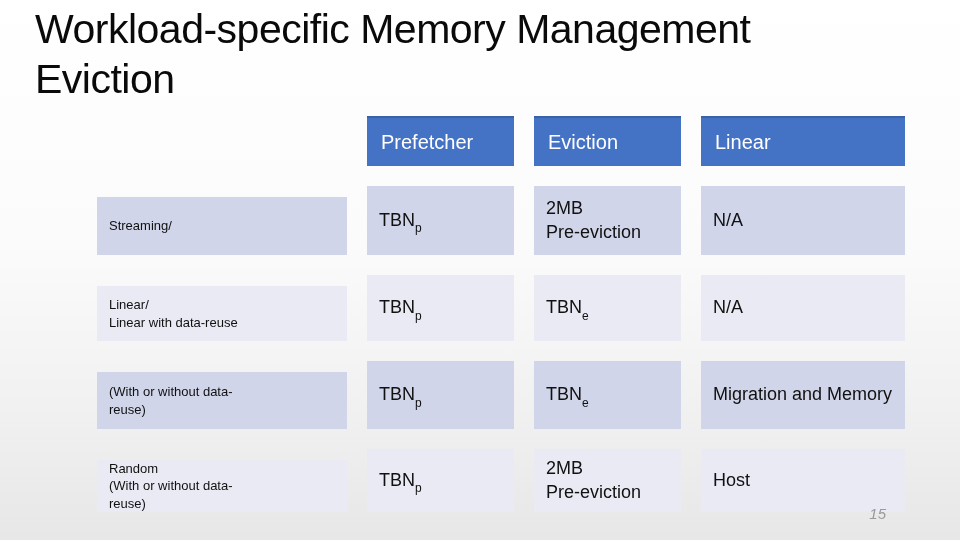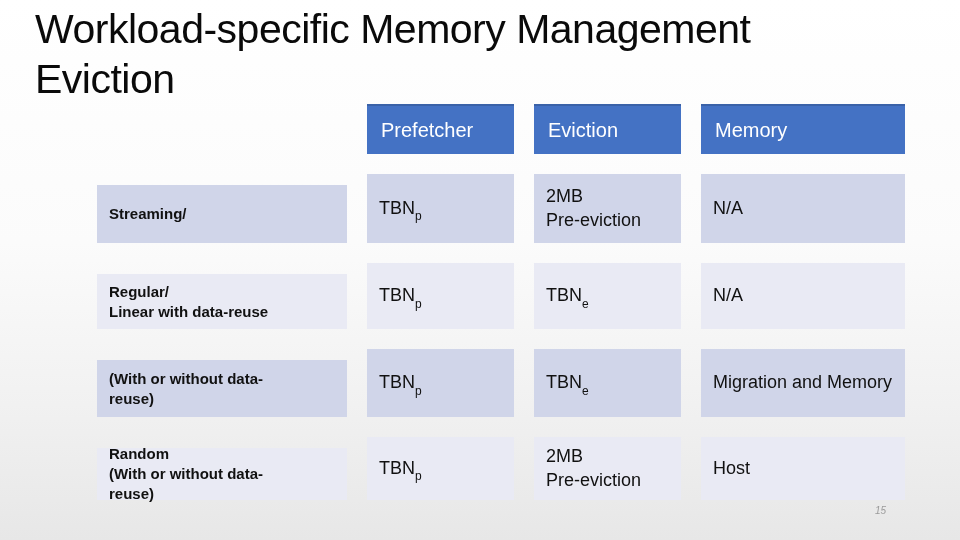--- a/index.html
+++ b/index.html
@@ -9,80 +9,80 @@
     background:linear-gradient(180deg,#ffffff 0%,#fbfbfb 45%,#f1f1f1 75%,#e7e7e7 100%);
     position:relative;
   }
   .slide{position:absolute;inset:0;padding-left:10px;}
   .title{
     position:absolute;left:35px;top:4px;width:900px;
     font-size:41px;font-weight:400;color:#0a0a0a;
     line-height:1.22;letter-spacing:-0.5px;margin:0;
   }
   .table{
-    position:absolute;left:97px;top:104px;
+    position:absolute;left:97px;top:116px;
     display:grid;
     grid-template-columns:250px 147px 147px 204px;
     grid-template-rows:50px 69px 66px 68px 63px;
     column-gap:3px;row-gap:4px;gap:20px;
   }
   .cell{
     display:flex;flex-direction:column;justify-content:center;
     box-sizing:border-box;
   }
   .corner{background:transparent;}
   .th{
     background:var(--header-bg,#4472C4);
     border-top:2px solid var(--header-border,#3A62A8);
     color:var(--header-text,#ffffff);
     font-size:20px;font-weight:400;
     padding-left:14px;
   }
   .label{
-    font-weight:700;font-size:15px;color:var(--body-text,#111111);
+    font-weight:400;font-size:13px;color:var(--body-text,#111111);
     line-height:1.32;padding:4px 8px 4px 12px;margin-top:11px;
   }
   .data{
     font-size:18px;font-weight:400;color:var(--body-text,#111111);
     line-height:1.32;padding:4px 8px 4px 12px;
   }
   .band-dark{background:var(--band-dark,#D0D5E9);}
   .band-light{background:var(--band-light,#E9EAF4);}
   .data sub{font-size:12px;line-height:0;position:relative;bottom:-2px;}
   .page-number{
     position:absolute;right:74px;top:505px;
-    font-size:10px;font-style:italic;color:var(--page-num,#9a9a9a);
+    font-size:15px;font-style:italic;color:var(--page-num,#9a9a9a);
   }
 </style>
 </head>
 <body style="--header-bg: #4472C4; --header-border: #3A62A8; --header-text: #FFFFFF; --band-dark: #D0D5E9; --band-light: #E9EAF4; --body-text: #111111; --page-num: #9A9A9A;">
 
 <div class="slide">
   <h1 class="title"><span>Workload-specific Memory Management</span><br><span>Eviction</span></h1>
 
   <div class="table" id="strategy-table">
       <div class="cell corner"></div>
       <div class="cell th">Prefetcher</div>
       <div class="cell th">Eviction</div>
-      <div class="cell th">Memory</div>
+      <div class="cell th">Linear</div>
       <div class="cell label band-dark">
         <div>Streaming/</div>
       </div>
       <div class="cell data band-dark">
         <div>TBN<sub>p</sub></div>
       </div>
       <div class="cell data band-dark">
         <div>2MB</div>
         <div>Pre-eviction</div>
       </div>
       <div class="cell data band-dark">
         <div>N/A</div>
       </div>
       <div class="cell label band-light">
-        <div>Regular/</div>
+        <div>Linear/</div>
         <div>Linear with data-reuse</div>
       </div>
       <div class="cell data band-light">
         <div>TBN<sub>p</sub></div>
       </div>
       <div class="cell data band-light">
         <div>TBN<sub>e</sub></div>
       </div>
       <div class="cell data band-light">
         <div>N/A</div>

